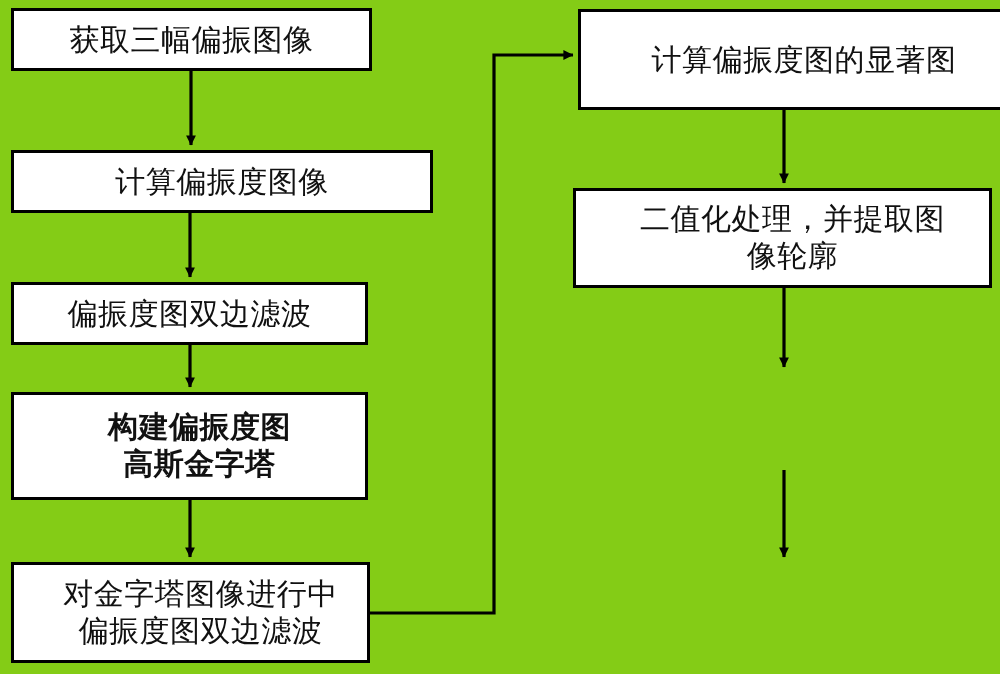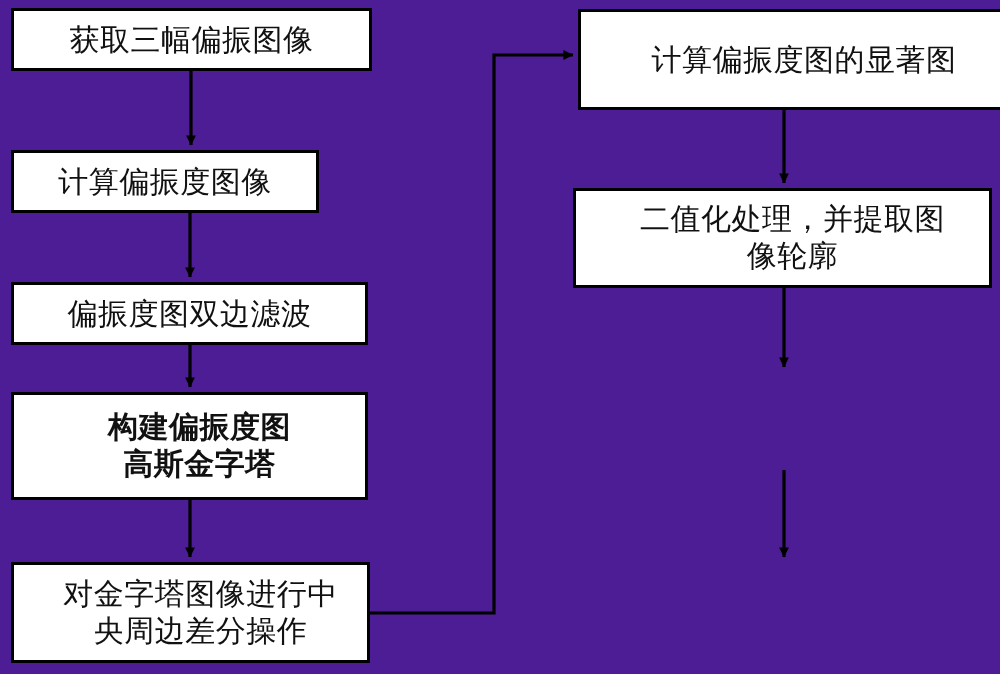--- a/index.html
+++ b/index.html
@@ -7,21 +7,21 @@
     padding: 0;
     background: #ffffff;
   }
   body {
     font-family: "DejaVu Sans", "Liberation Sans", sans-serif;
   }
   #flowchart {
     position: relative;
     width: 1000px;
     height: 674px;
-    background: #4c1d95;
+    background: #84cc16;
     overflow: hidden;
   }
   #edge-layer {
     position: absolute;
     left: 0;
     top: 0;
     width: 1000px;
     height: 674px;
     pointer-events: none;
   }
@@ -88,36 +88,36 @@
 
     <g>
       <line x1="784" y1="470" x2="784" y2="557" stroke="#000000" stroke-width="3.2" marker-end="url(#arrowhead)"></line>
     </g>
   </svg>
 
   <div class="node" style="left:11px; top:8px; width:361px; height:63px;">
     <span>获取三幅偏振图像</span>
   </div>
 
-  <div class="node" style="left:11px; top:150px; width:308px; height:63px;text-align:center;">
+  <div class="node" style="left:11px; top:150px; width:422px; height:63px;text-align:center;">
     <span>计算偏振度图像</span>
   </div>
 
   <div class="node" style="left:11px; top:282px; width:357px; height:63px;text-align:right;">
     <span>偏振度图双边滤波</span>
   </div>
 
   <div class="node two-line" style="left:11px; top:392px; width:357px; height:108px;font-weight:bold;">
     <span>构建偏振度图
 高斯金字塔</span>
   </div>
 
   <div class="node two-line" style="left:11px; top:562px; width:359px; height:101px;">
     <span>对金字塔图像进行中
-央周边差分操作</span>
+偏振度图双边滤波</span>
   </div>
 
   <div class="node" style="left:578px; top:9px; width:452px; height:101px;">
     <span>计算偏振度图的显著图</span>
   </div>
 
   <div class="node two-line" style="left:573px; top:188px; width:419px; height:100px;">
     <span>二值化处理，并提取图
 像轮廓</span>
   </div>

